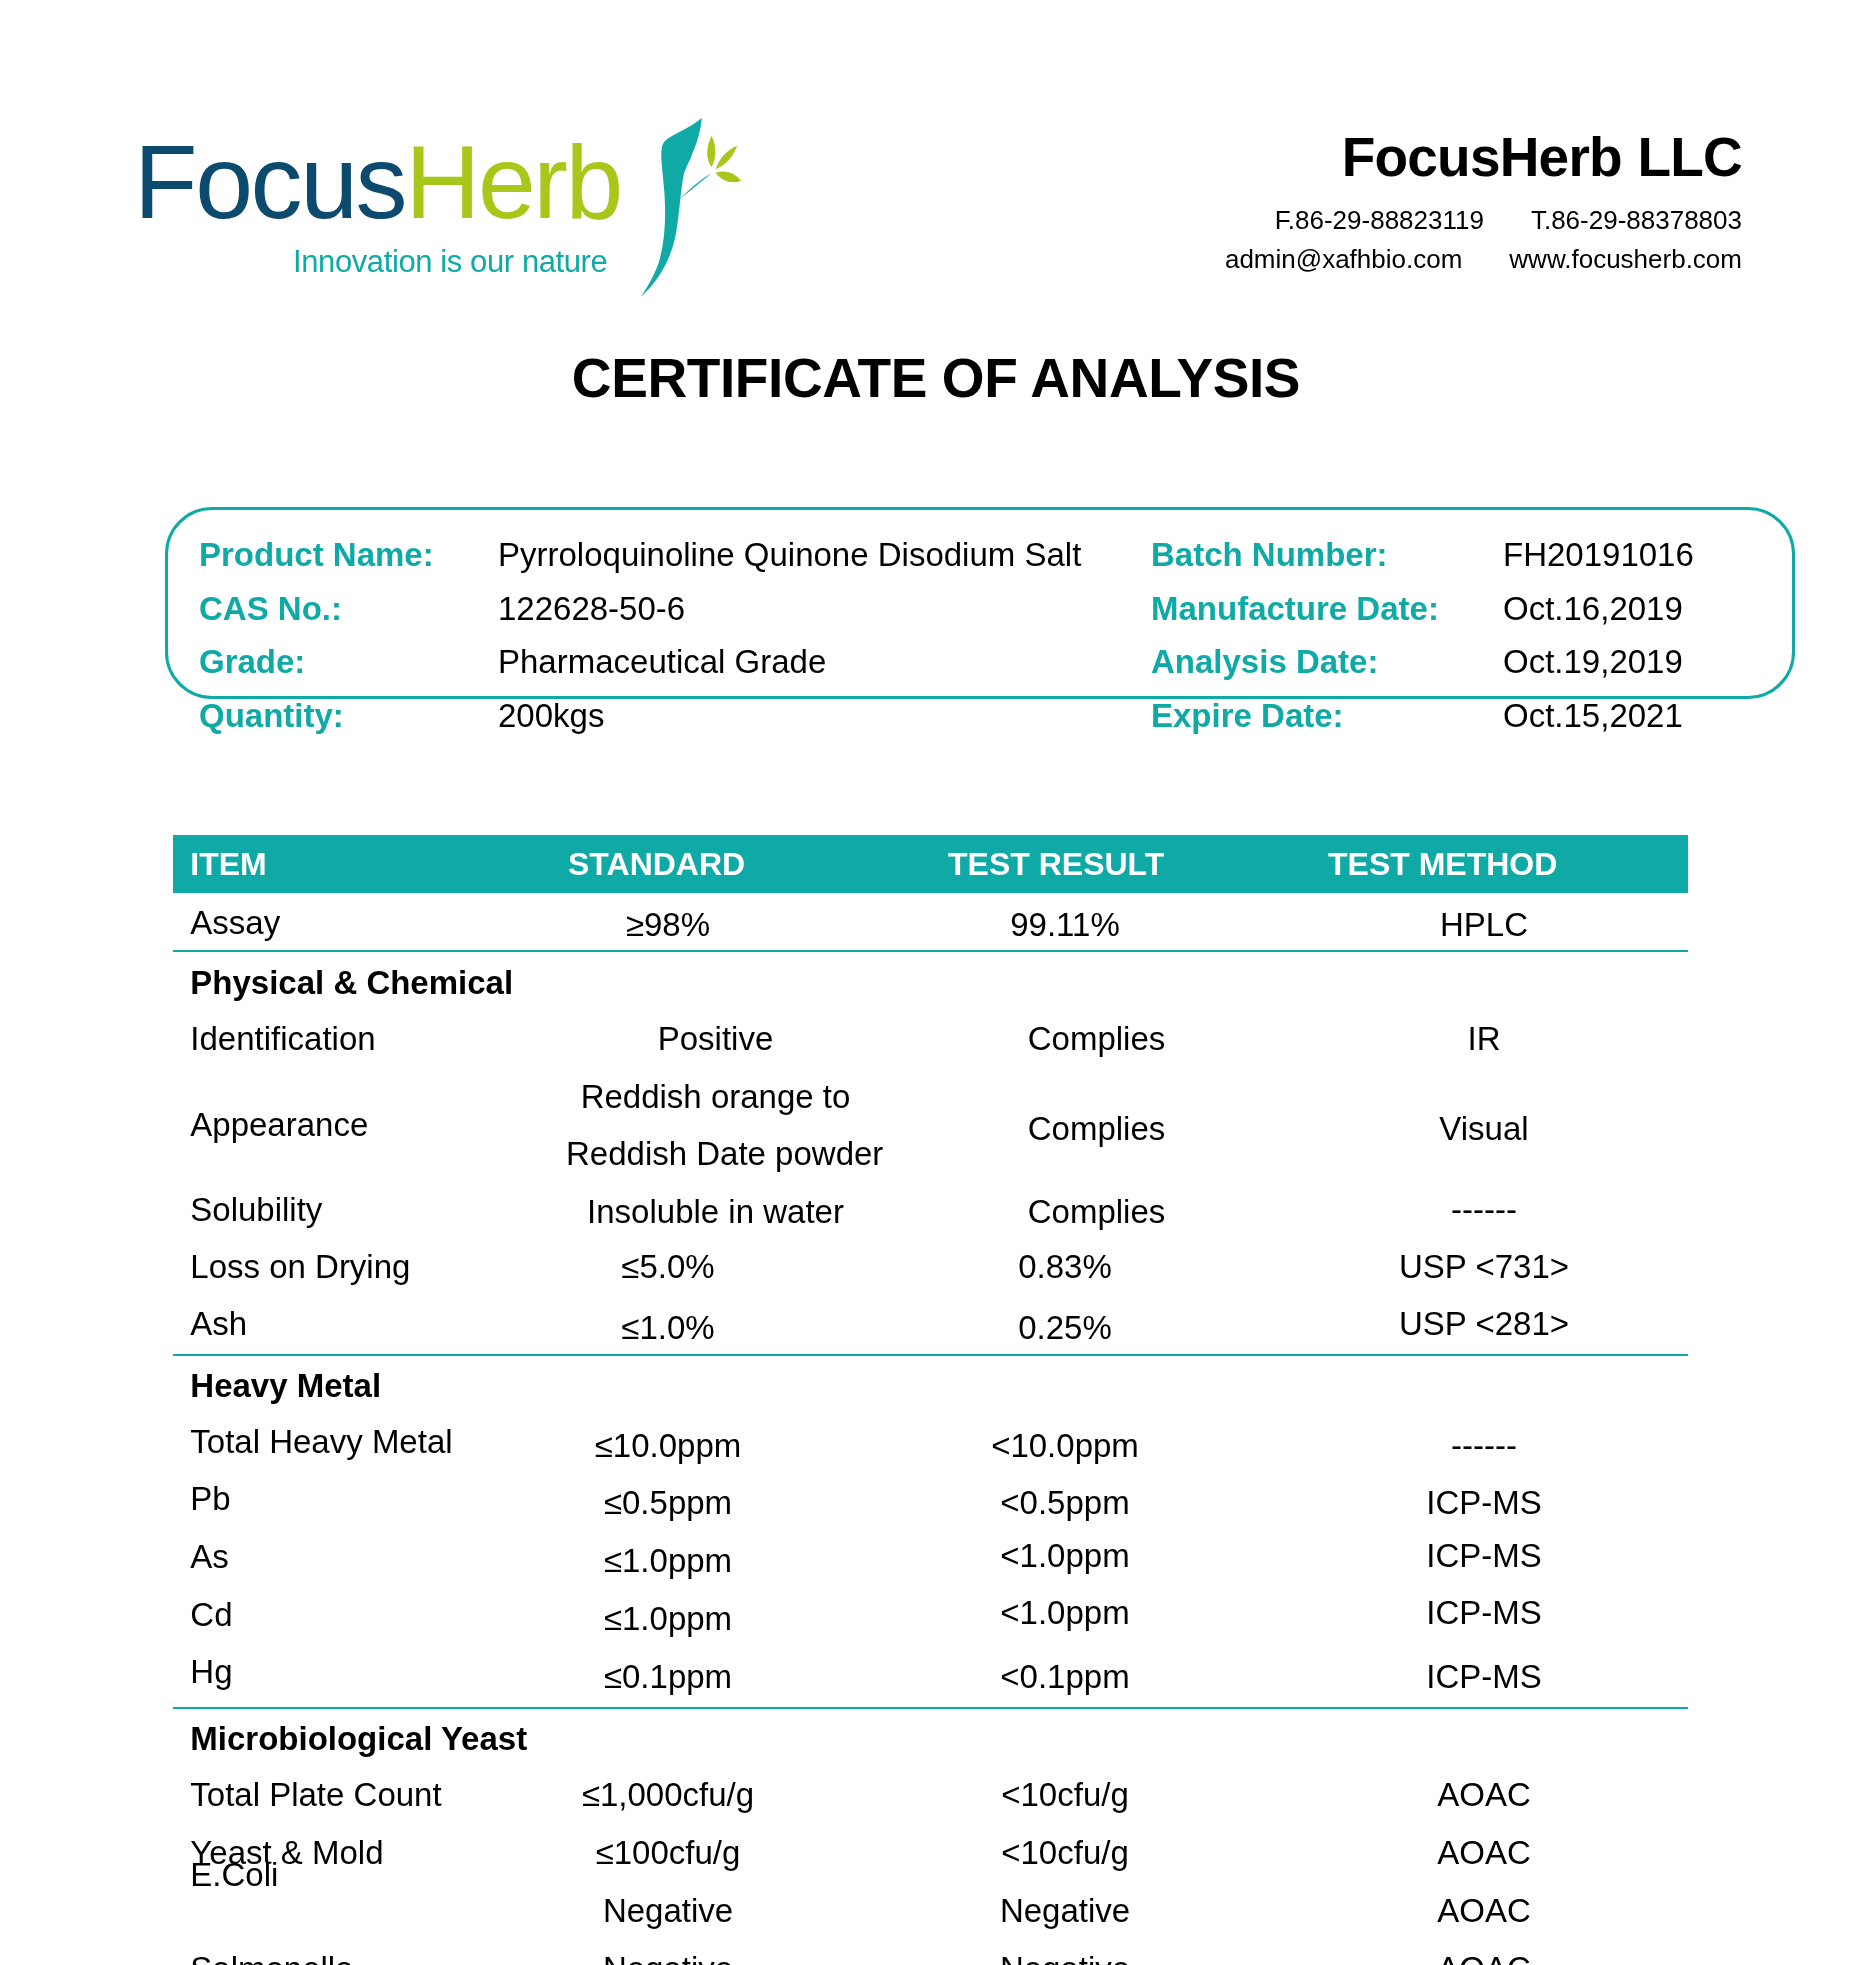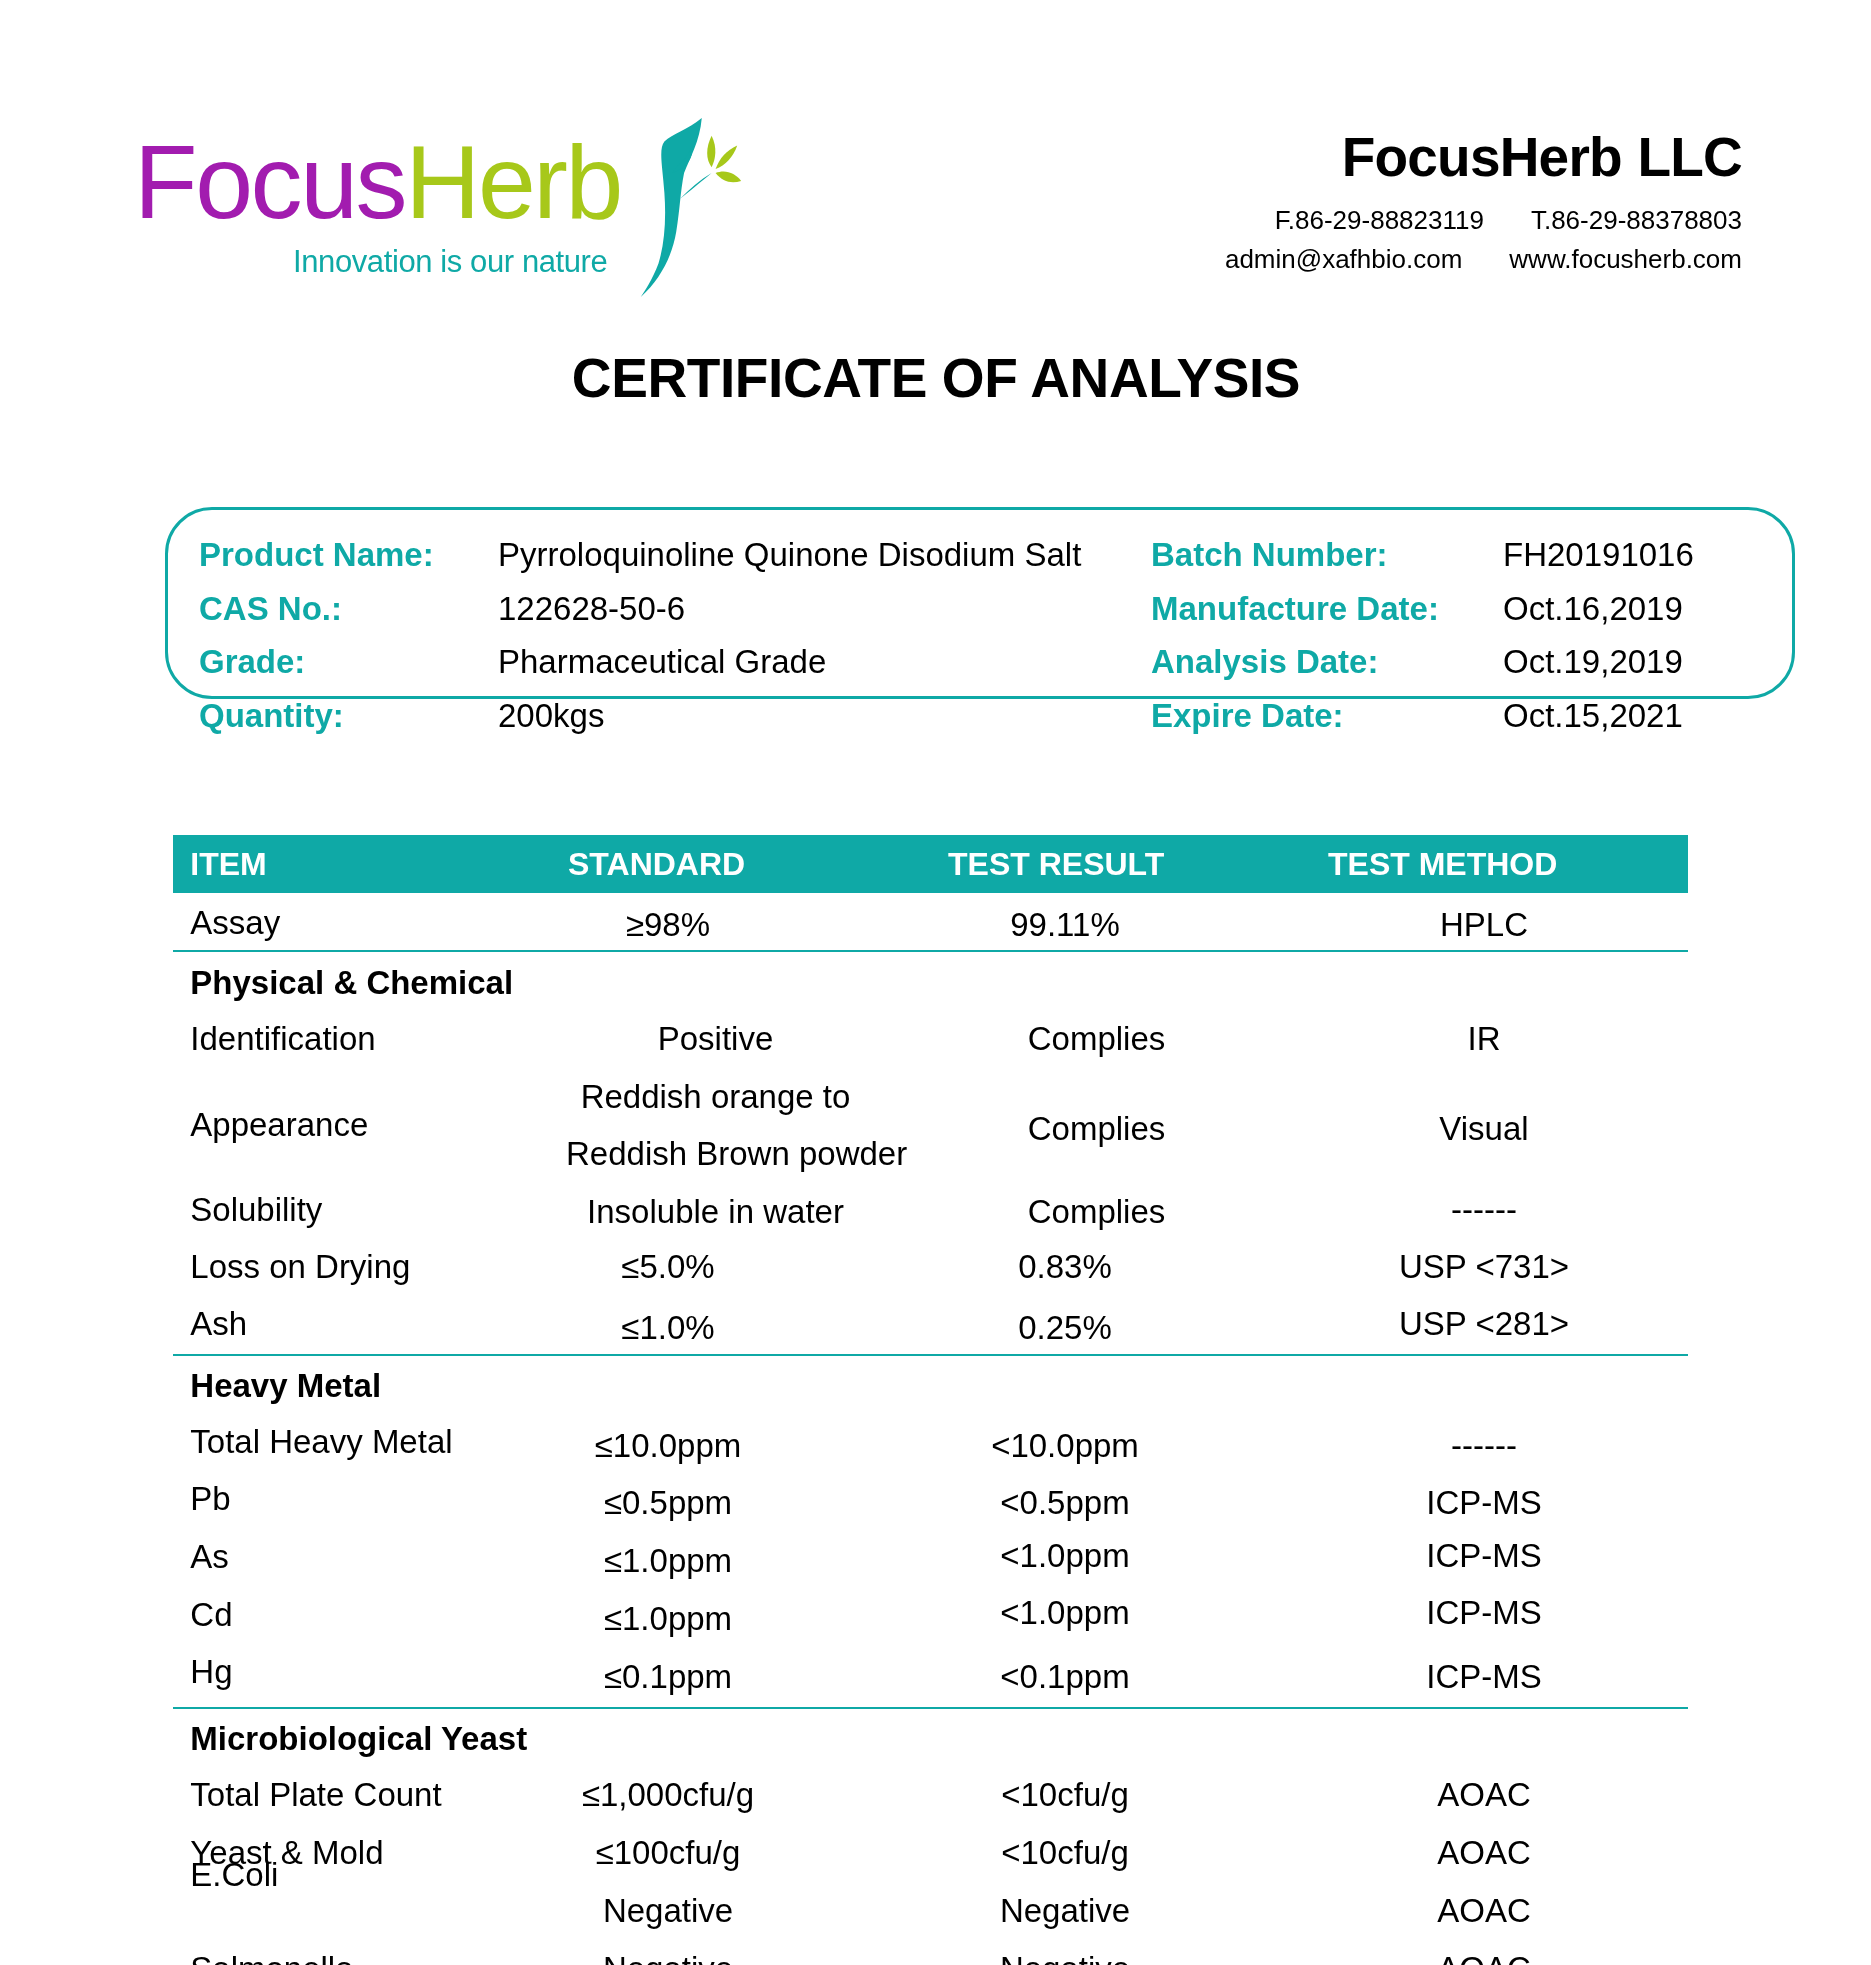--- a/index.html
+++ b/index.html
@@ -2,21 +2,21 @@
 <html style="font-size:6.3px"><head>
 <meta charset="utf-8">
 <style>
   * { box-sizing: border-box; margin: 0; padding: 0; }
   html, body { width: 1872px; height: 2647px; background: #ffffff; }
   body { position: relative; font-family: "Liberation Sans", "DejaVu Sans", sans-serif; color: #000; overflow: hidden; }
 
   
   .logo { position: absolute; left: 134px; top: 114px; width: 621px; height: 185px; }
   .logo-word { position: absolute; left: 0; top: 15.7px; font-size: 104px; font-weight: 400; letter-spacing: -2.4px; line-height: 1; }
-  .logo-word .focus { color: #a21caf; }
+  .logo-word .focus { color: #0c4a6e; }
   .logo-word .herb { color: #a7c81a; }
   .logo-tagline { position: absolute; left: 159px; top: 130px; font-size: 31px; color: #0fa9a6; letter-spacing: -0.4px; }
   .logo-mark { position: absolute; left: 487px; top: 0; width: 134px; height: 185px; }
 
   
   .company { position: absolute; right: 130px; top: 130px; text-align: right; }
   .company-name { font-size: 55px; font-weight: 700; letter-spacing: -0.8px; line-height: 1; }
   .company-name .gap { display: inline-block; width: 15.7px; }
   .company-line { font-size: 26px; font-weight: 400; margin-top: 0; line-height: 39px; }
   .company-line span + span { margin-left: 47px; }
@@ -129,21 +129,21 @@
     <span class="cat" style="top:71px">Physical &amp; Chemical</span>
     <div>
       <span class="cell c0" style="top:128px">Identification</span>
       <span class="cell c1" style="top:128px">Positive</span>
       <span class="cell c2" style="top:128px">Complies</span>
       <span class="cell c3" style="top:128px">IR</span>
     </div>
     <div>
       <span class="cell c0" style="top:214px">Appearance</span>
       <span class="cell c1" style="top:186px">Reddish orange to</span>
-      <span class="cell c1" style="top:243px">Reddish Brown powder</span>
+      <span class="cell c1" style="top:243px">Reddish Date powder</span>
       <span class="cell c2" style="top:218px">Complies</span>
       <span class="cell c3" style="top:218px">Visual</span>
     </div>
     <div>
       <span class="cell c0" style="top:299px">Solubility</span>
       <span class="cell c1" style="top:301px">Insoluble in water</span>
       <span class="cell c2" style="top:301px">Complies</span>
       <span class="cell c3" style="top:299px">------</span>
     </div>
     <div>

